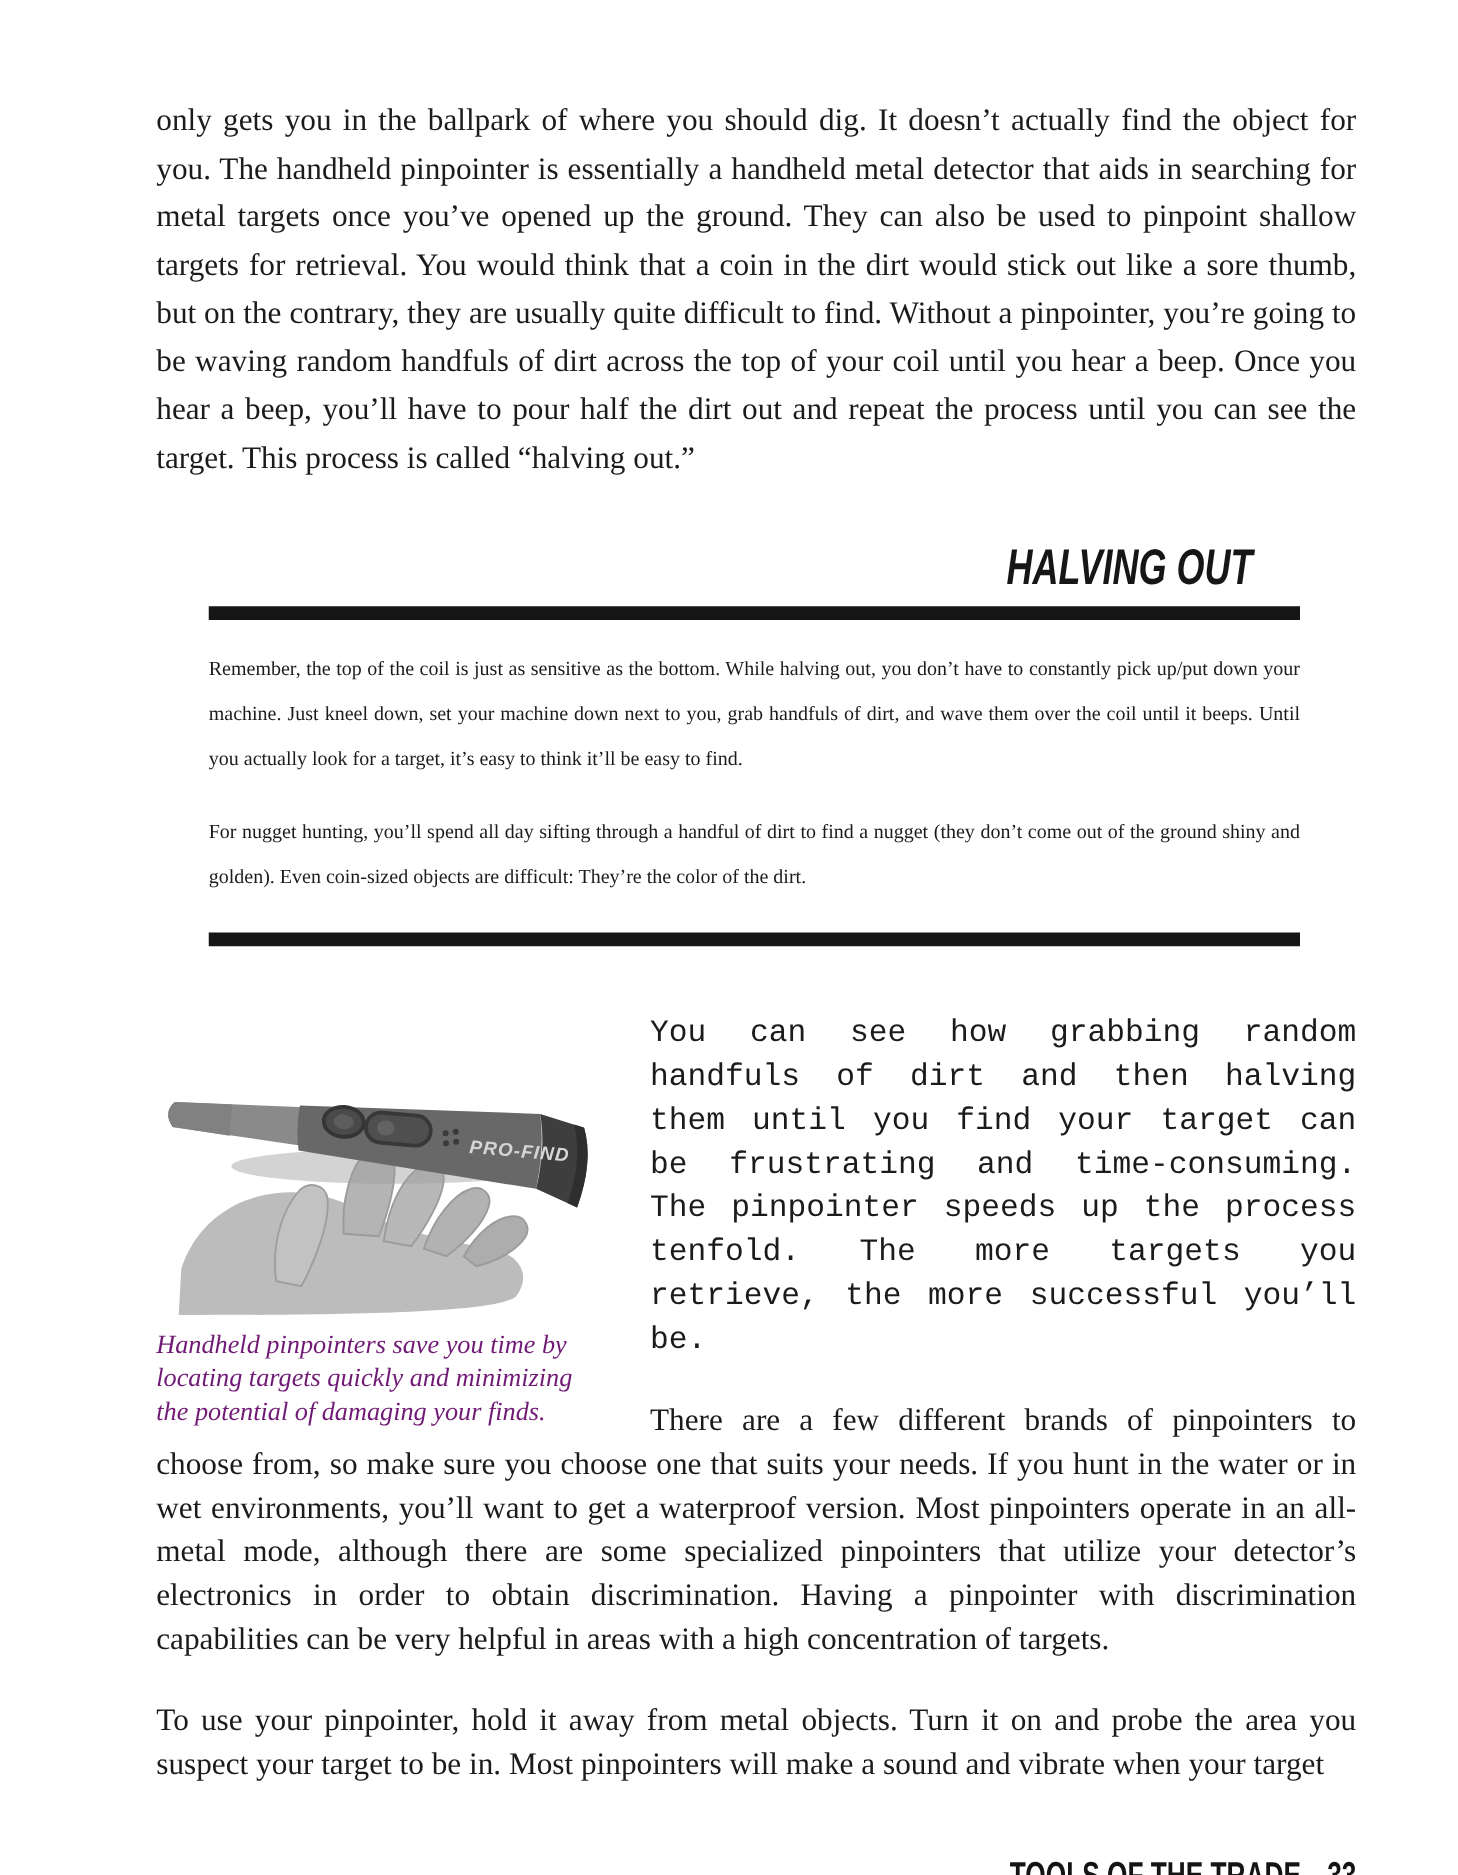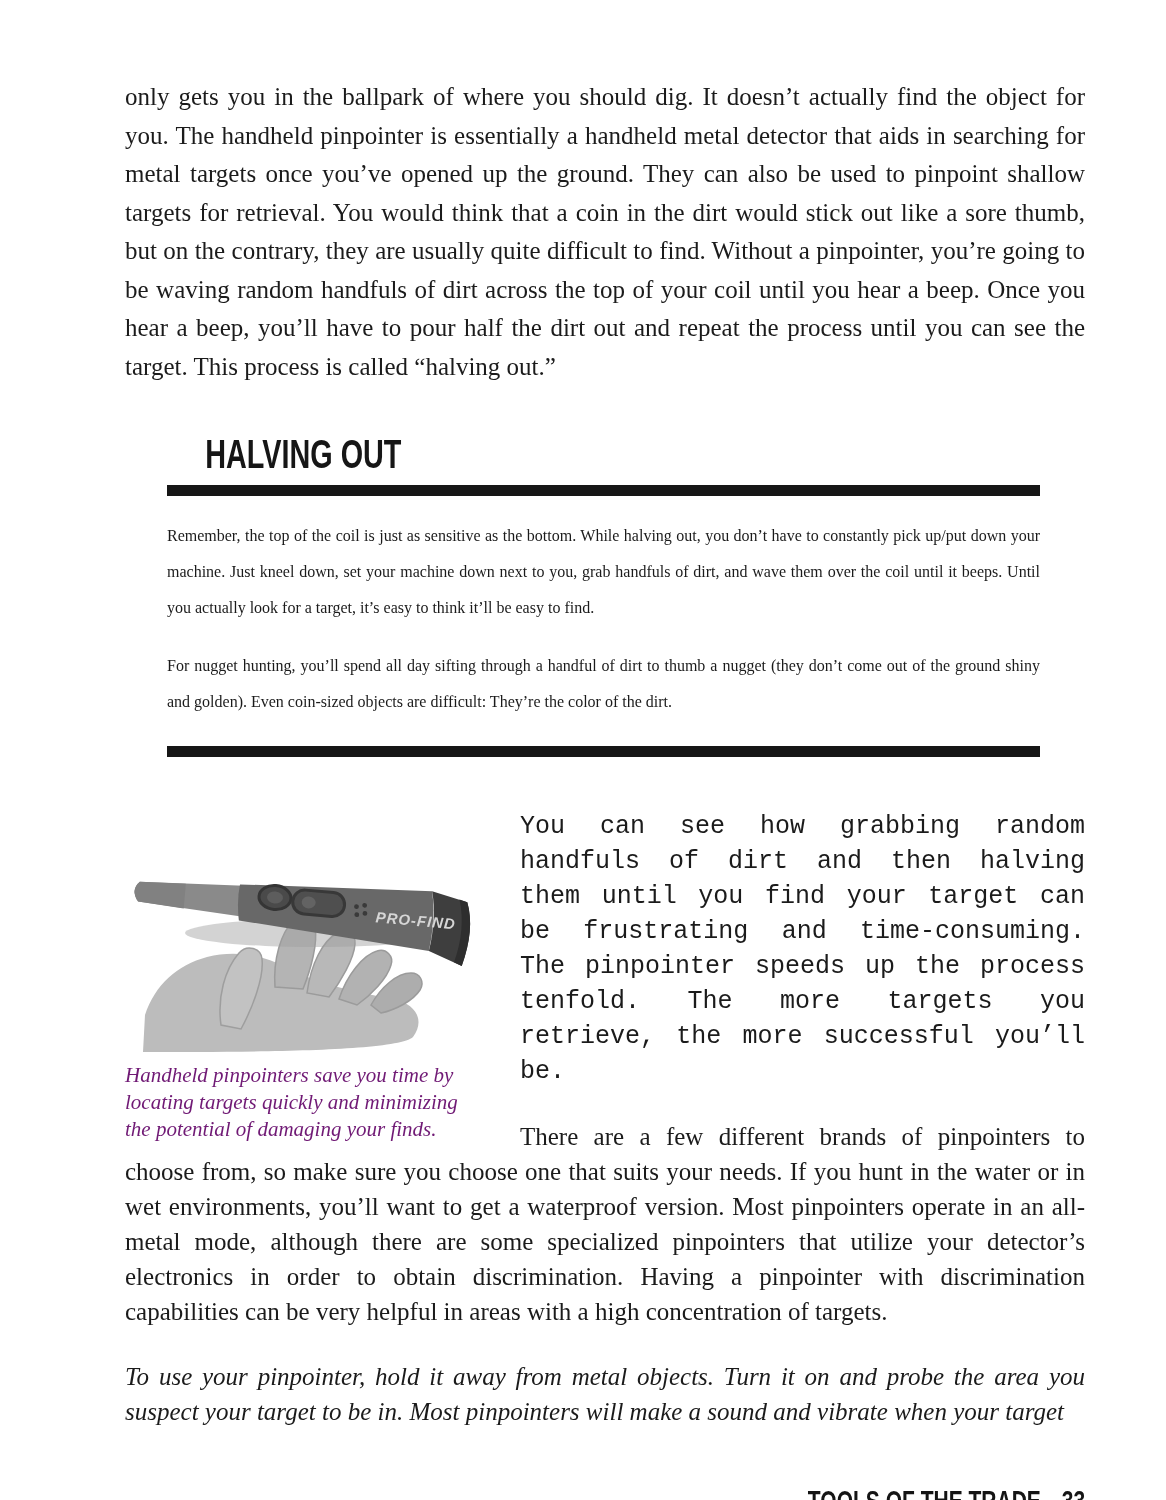--- a/index.html
+++ b/index.html
@@ -17,22 +17,23 @@
     font-size:25px;
     line-height:38.5px;
     text-align:justify;
     margin:0;
   }
   
   .sidebar {
     margin:46px 45px 0 42px; 
   }
   .sidebar-title {
-    text-align:left;
+    text-align:right;
     margin:0 0 8px 0;
+    font-style:italic;
   }
   .sidebar-title span {
     display:inline-block;
     font-family:"Liberation Sans", sans-serif;
     font-weight:bold;
     font-size:40px;
     letter-spacing:0px;
     transform:scaleX(0.72);
     transform-origin:center;
     color:#161616;
@@ -67,21 +68,21 @@
     margin-top:10px;
     width:356px;
   }
   .flow p {
     font-size:25px;
     line-height:35px;
     text-align:justify;
     margin:0 0 30px 0;
   }
   .flow p.first { margin-top:52px;font-family:Liberation Mono, monospace; }
-  .flow p.lastpara { margin-bottom:0;font-style:italic; }
+  .flow p.lastpara { margin-bottom:0; }
   
   .footer {
     position:absolute;
     right:81px; top:1484px;
     white-space:nowrap;
     text-align:center;
   }
   .footer .cond {
     display:inline-block;
     font-family:"Liberation Sans", sans-serif;
@@ -98,21 +99,21 @@
 <body>
 
 <div class="page">
 
   <p class="intro">only gets you in the ballpark of where you should dig. It doesn’t actually find the object for you. The handheld pinpointer is essentially a handheld metal detector that aids in searching for metal targets once you’ve opened up the ground. They can also be used to pinpoint shallow targets for retrieval. You would think that a coin in the dirt would stick out like a sore thumb, but on the contrary, they are usually quite difficult to find. Without a pinpointer, you’re going to be waving random handfuls of dirt across the top of your coil until you hear a beep. Once you hear a beep, you’ll have to pour half the dirt out and repeat the process until you can see the target. This process is called “halving out.”</p>
 
   <section class="sidebar">
     <h2 class="sidebar-title"><span>HALVING OUT</span></h2>
     <div class="rule"></div>
     <p>Remember, the top of the coil is just as sensitive as the bottom. While halving out, you don’t have to constantly pick up/put down your machine. Just kneel down, set your machine down next to you, grab handfuls of dirt, and wave them over the coil until it beeps. Until you actually look for a target, it’s easy to think it’ll be easy to find.</p>
-    <p class="last">For nugget hunting, you’ll spend all day sifting through a handful of dirt to thumb a nugget (they don’t come out of the ground shiny and golden). Even coin-sized objects are difficult: They’re the color of the dirt.</p>
+    <p class="last">For nugget hunting, you’ll spend all day sifting through a handful of dirt to find a nugget (they don’t come out of the ground shiny and golden). Even coin-sized objects are difficult: They’re the color of the dirt.</p>
     <div class="rule"></div>
   </section>
 
   <div class="flow">
 
     <figure class="figure" style="margin-left:0;">
       <svg width="360" height="205" viewBox="0 0 360 205" aria-hidden="true">
 
         <path d="M 18 205 L 20 168 C 30 138 52 118 82 110 C 110 103 138 108 160 120 C 195 138 235 146 268 152 C 292 157 300 174 288 190 C 272 205 120 205 18 205 Z" fill="#bcbcbc"></path>
 

